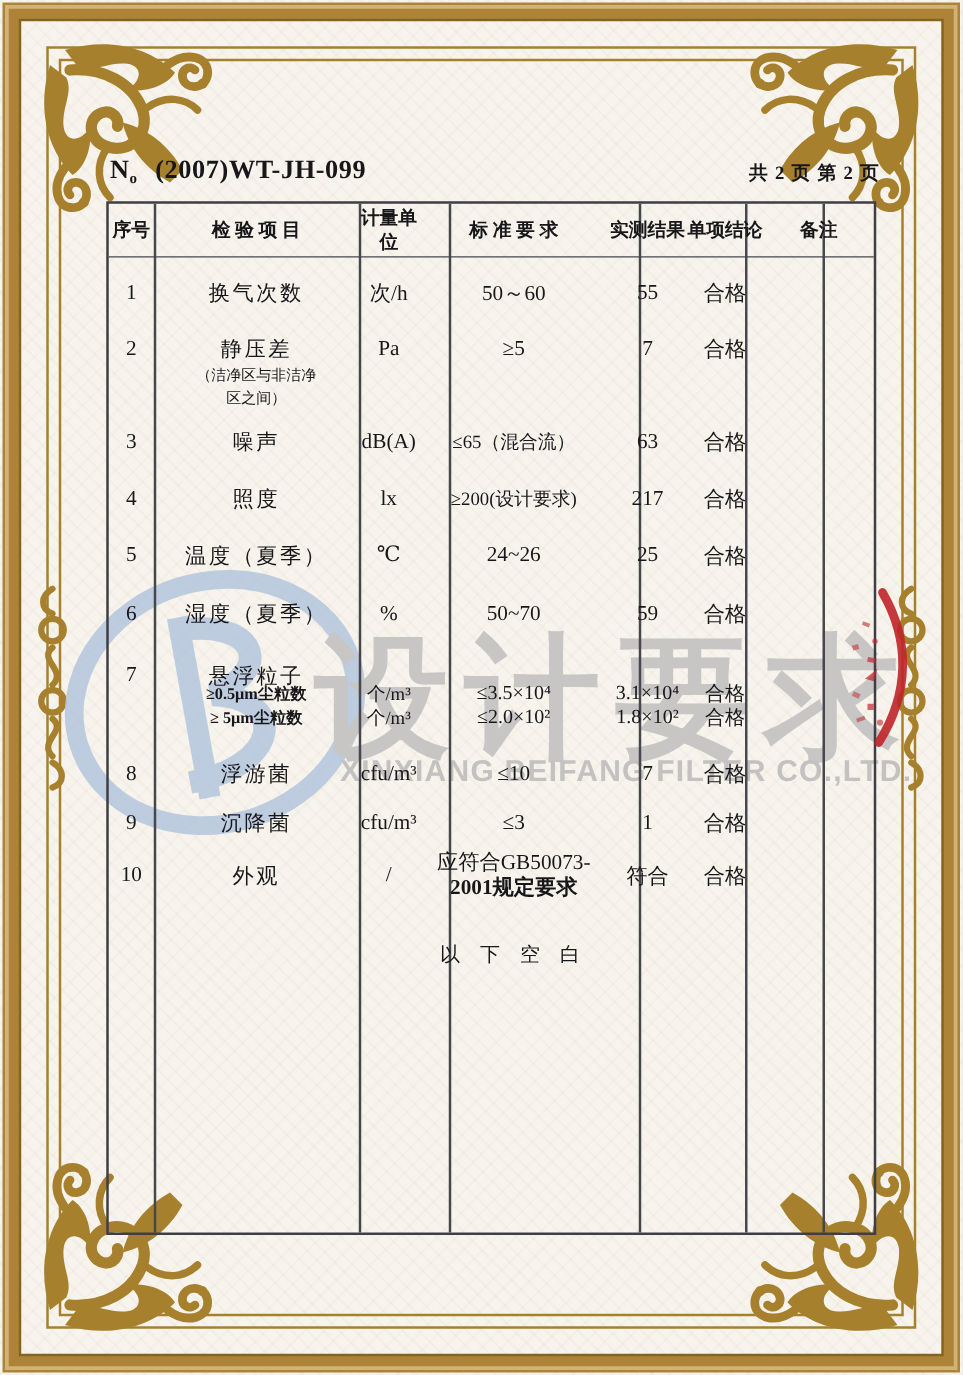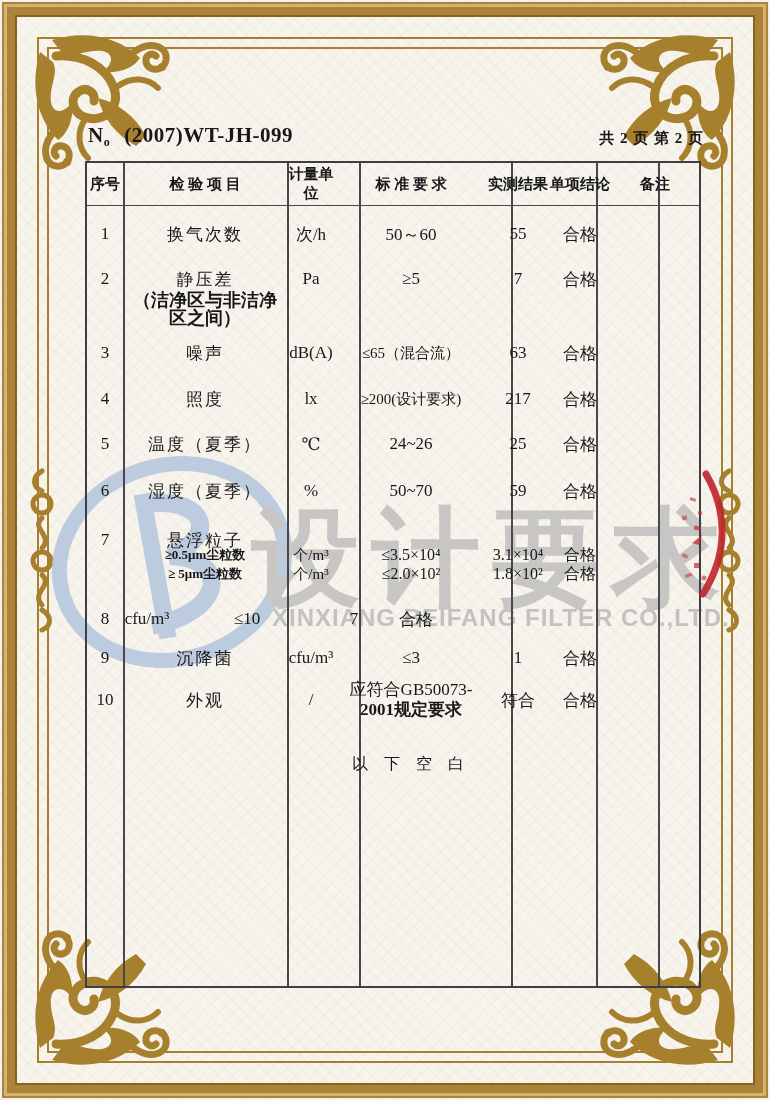--- a/index.html
+++ b/index.html
@@ -33,21 +33,21 @@
        border:2px solid #3e3e44;z-index:2;}
   .vline{position:absolute;top:0;bottom:0;width:1.5px;background:#47474e;}
   .thead{position:absolute;left:0;right:0;top:0;height:42px;border-bottom:1.5px solid #47474e;
          display:flex;align-items:center;font-size:15px;font-weight:bold;}
   .trow{position:absolute;left:0;right:0;display:flex;align-items:center;height:32px;font-size:17px;}
   .subrow{position:absolute;left:0;right:0;display:flex;align-items:center;height:18px;font-size:13px;font-weight:bold;}
   .c{text-align:center;box-sizing:border-box;}
   .c1{width:36px;text-align:center;}.c2{width:164px;}.c3{width:48px;}.c4{width:152px;}.c5{width:62px;}.c6{width:62px;}.c7{flex:1;}
   .item{letter-spacing:2px;}
   .small-std{font-size:15px;}
-  .note{font-size:18px;font-weight:bold;}
+  .note{font-size:12px;font-weight:normal;}
   .blanknote{letter-spacing:6px;font-size:16px;}
   
   .wm-cn{position:absolute;left:252px;top:486px;z-index:1;font-family:"Liberation Sans","DejaVu Sans",sans-serif;
          font-weight:bold;font-size:108px;letter-spacing:12px;color:#c7c6c5;white-space:nowrap;}
   .wm-en{position:absolute;left:272px;top:604px;z-index:1;font-family:"Liberation Sans","DejaVu Sans",sans-serif;
          font-weight:bold;font-size:24px;letter-spacing:1px;color:#c3c2c1;white-space:nowrap;}
   .wm-logo{position:absolute;left:50px;top:446px;z-index:1;}
   .stamp{position:absolute;left:670px;top:468px;z-index:3;}
 </style>
 </head>
@@ -306,20 +306,21 @@
       <span class="c c2">≥ 5μm尘粒数</span>
       <span class="c c3" style="font-size:15px;font-weight:normal">个/m³</span>
       <span class="c c4" style="font-size:16px;font-weight:normal">≤2.0×10²</span>
       <span class="c c5" style="font-size:16px;font-weight:normal">1.8×10²</span>
       <span class="c c6" style="font-size:16px;font-weight:normal">合格</span>
       <span class="c c7"></span>
     </div>
 
     <div class="trow" style="top:440px">
       <span class="c c1">8</span>
+      <span class="c c2 item">浮游菌</span>
       <span class="c c3">cfu/m³</span>
       <span class="c c4">≤10</span>
       <span class="c c5">7</span>
       <span class="c c6">合格</span>
       <span class="c c7"></span>
     </div>
 
     <div class="trow" style="top:479px">
       <span class="c c1">9</span>
       <span class="c c2 item">沉降菌</span>

